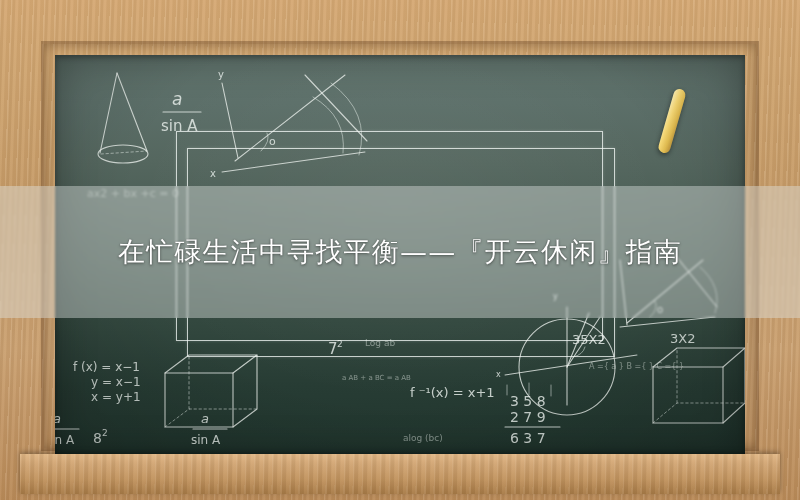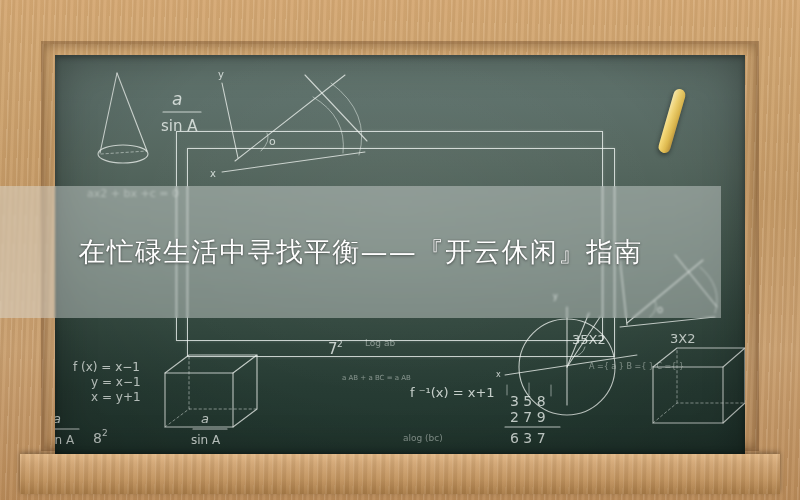--- a/index.html
+++ b/index.html
@@ -84,21 +84,21 @@
       repeating-linear-gradient(91deg,
         rgba(255,255,255,.09) 0px, rgba(255,255,255,.09) 1px,
         rgba(0,0,0,.05) 2px, rgba(0,0,0,.05) 5px,
         rgba(255,255,255,.04) 6px, rgba(255,255,255,.04) 9px),
       linear-gradient(180deg,#e0b684 0%,#d1a573 25%,#c2945f 62%,#a87b47 100%);
     box-shadow:0 -2px 5px rgba(0,0,0,.30);
   }
 
   
   #title-band{
-    position:absolute;left:0;top:186px;width:721px;height:132px;
+    position:absolute;left:0;top:186px;width:800px;height:132px;
     background:rgba(224,228,226,.42);
     backdrop-filter:blur(1px);
     display:flex;align-items:center;justify-content:center;
   }
   #page-title{
     color:#ffffff;
     font-family:"DejaVu Sans",sans-serif;
     font-size:27px;
     letter-spacing:1.2px;
     white-space:nowrap;

